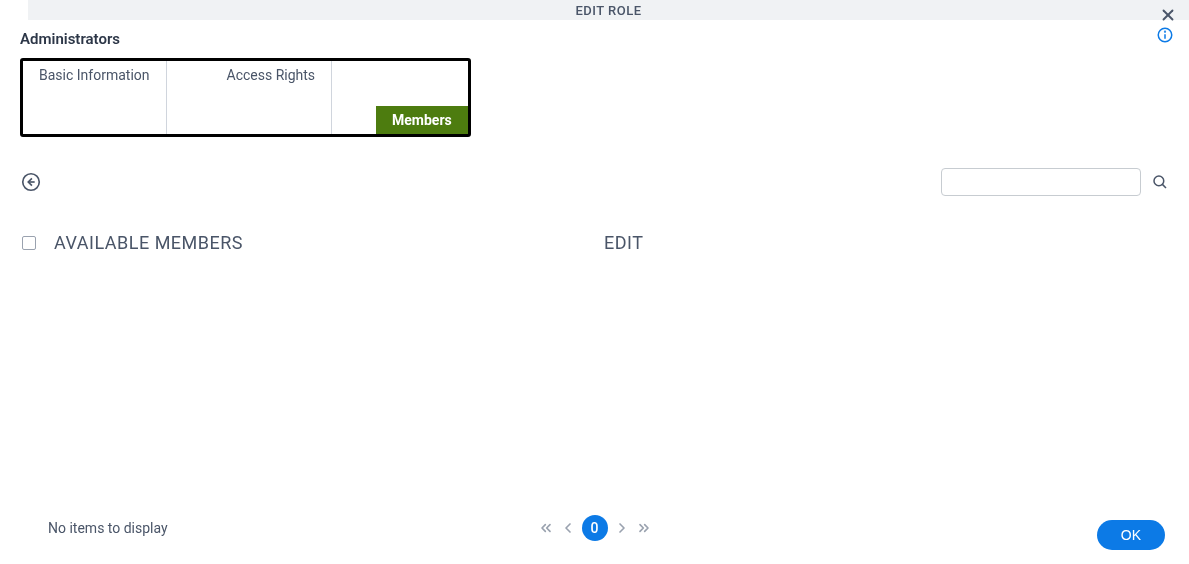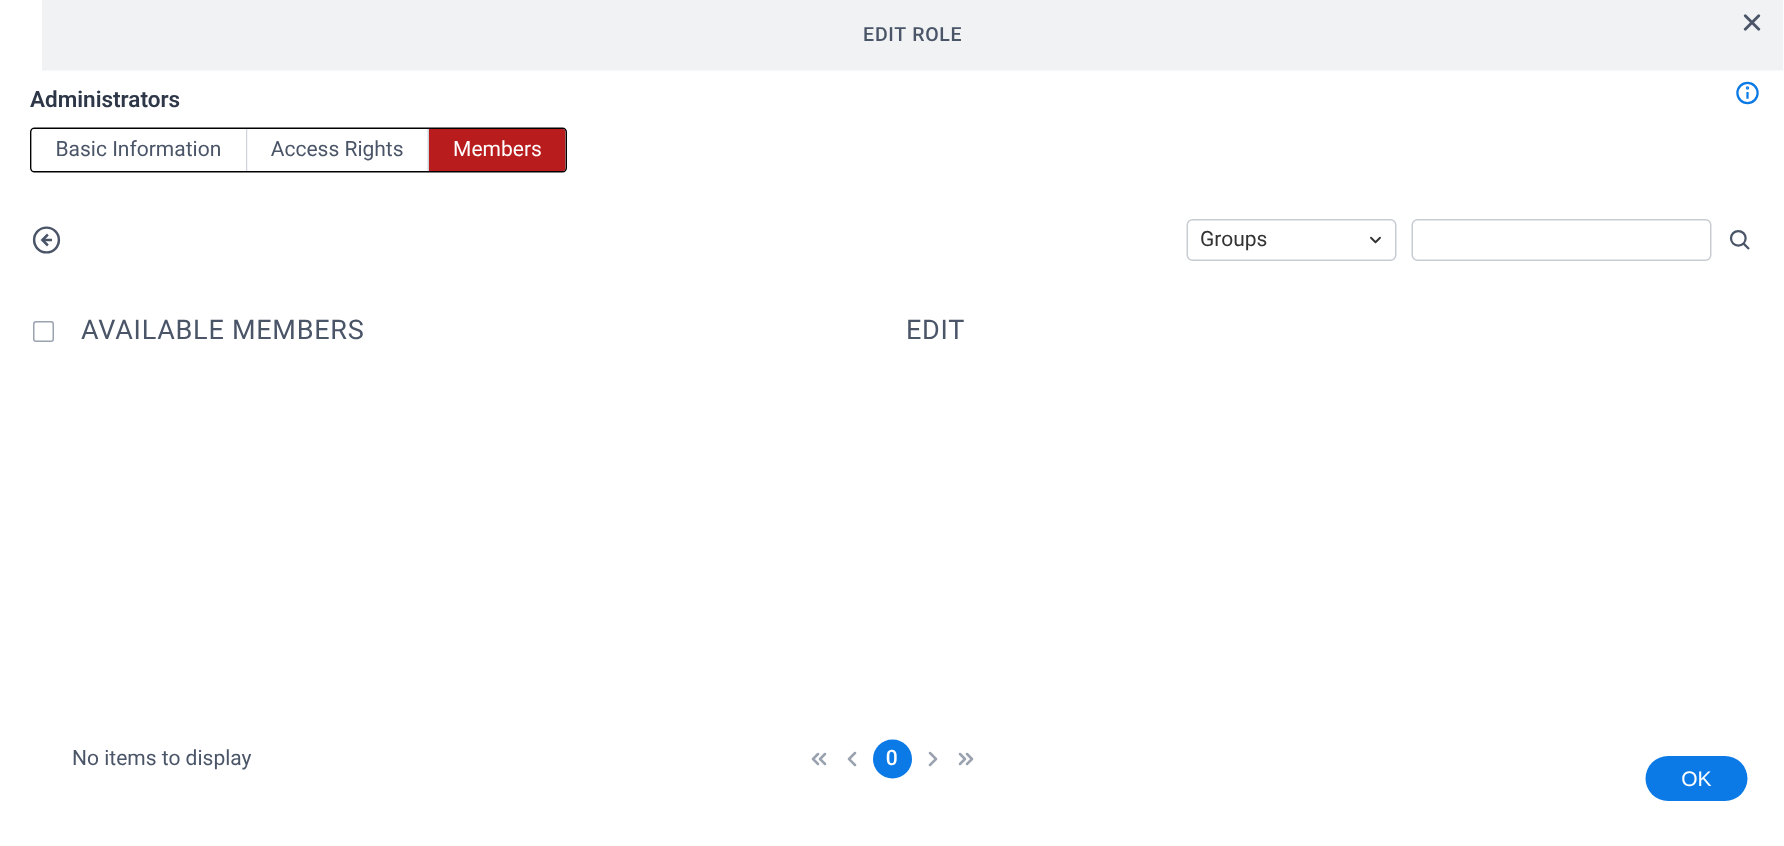--- a/index.html
+++ b/index.html
@@ -7,21 +7,21 @@
     font-family: -apple-system, BlinkMacSystemFont, "Segoe UI", Roboto, Helvetica, Arial, sans-serif;
     font-size: 14px;
     color: #333;
     background: #fff;
     width: 1189px;
     height: 564px;
     position: relative;
   }
   .header {
     background: #f0f2f4;
-    height: 47px;
+    height: 20px;
     display: flex;
     align-items: center;
     justify-content: center;
     position: relative;
     margin-left: 28px;
   }
   .header-title {
     font-size: 13px;
     color: #4a5568;
     font-weight: 500;
@@ -50,38 +50,40 @@
     position: absolute;
     right: 15px;
     top: 6px;
     width: 18px;
     height: 18px;
     color: #0c7ae6;
     cursor: pointer;
   }
   .tabs {
     display: flex;
-    border: 1px solid #000000;
+    border: 3px solid #000000;
     border-radius: 3px;
     overflow: hidden;
     width: fit-content;
+    gap: 44px;
   }
   .tab {
     padding: 6px 16px;
     font-size: 14px;
     color: #4a5568;
     background: #fff;
     border-right: 1px solid #d0d5dd;
     cursor: pointer;
   }
   .tab:last-child { border-right: none; }
   .tab.active {
-    background: #b91c1c;
+    background: #4d7c0f;
     color: #fff;
-    font-weight: 400;
+    font-weight: 700;
+    margin-top: 45px;
   }
   .toolbar {
     display: flex;
     align-items: center;
     margin-top: 30px;
     height: 30px;
   }
   .back-icon {
     width: 22px;
     height: 22px;
@@ -188,21 +190,21 @@
     height: 26px;
     border-radius: 50%;
     display: flex;
     align-items: center;
     justify-content: center;
     font-size: 14px;
     font-weight: 500;
   }
   .action-row {
     position: absolute;
-    bottom: 30px;
+    bottom: 14px;
     right: 24px;
   }
   .ok-button {
     background: #0c7ae6;
     color: #fff;
     border: none;
     border-radius: 16px;
     padding: 7px 24px;
     font-size: 14px;
     font-weight: 500;
@@ -241,28 +243,20 @@
 
   <div class="toolbar">
     <span class="back-icon">
       <svg viewBox="0 0 24 24" fill="none" stroke="currentColor" stroke-width="1.8">
         <circle cx="12" cy="12" r="9"></circle>
           <polyline points="13 8 9 12 13 16"></polyline>
           <line x1="9" y1="12" x2="16" y2="12"></line>
       </svg>
     </span>
     <div class="toolbar-spacer"></div>
-    <div class="select-wrap">
-      <div class="select-box">Groups</div>
-      <span class="chevron">
-        <svg viewBox="0 0 24 24" fill="none" stroke="currentColor" stroke-width="2.5" stroke-linecap="round" stroke-linejoin="round">
-          <polyline points="6 9 12 15 18 9"></polyline>
-        </svg>
-      </span>
-    </div>
     <input class="search-input" type="text" value="" style="">
     <span class="search-icon">
       <svg viewBox="0 0 24 24" fill="none" stroke="currentColor" stroke-width="2">
         <circle cx="10.5" cy="10.5" r="6.5"></circle>
           <line x1="20" y1="20" x2="15.2" y2="15.2"></line>
       </svg>
     </span>
   </div>
 
   <div class="table-header">

